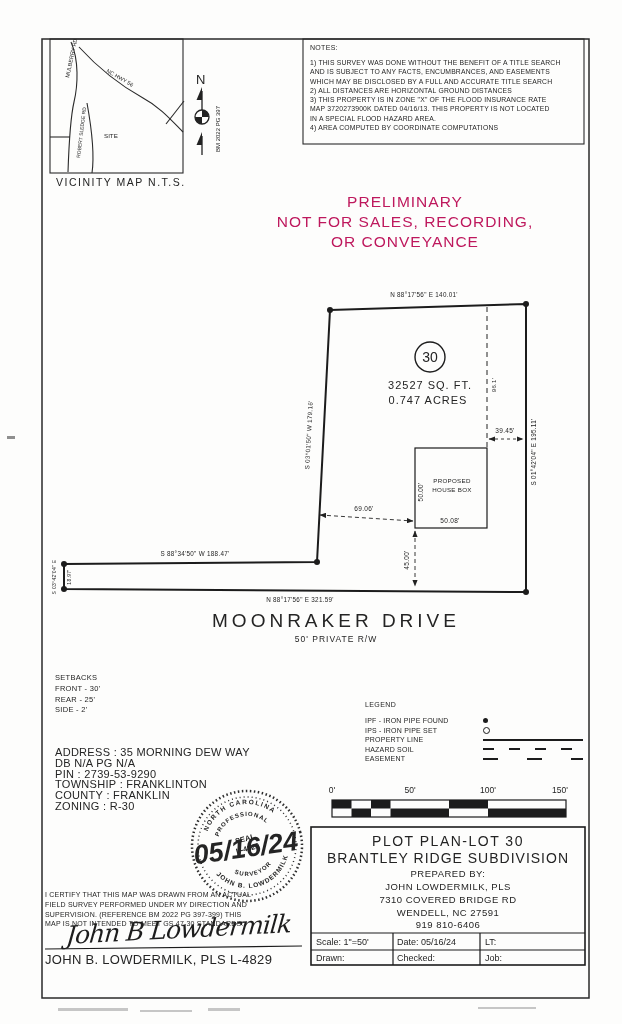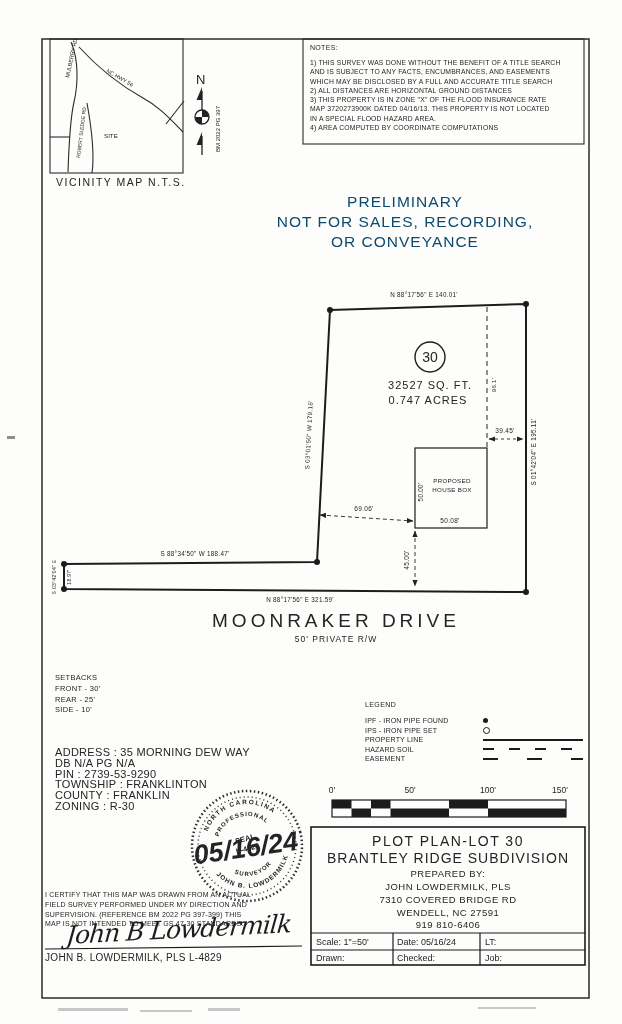--- a/index.html
+++ b/index.html
@@ -5,40 +5,40 @@
   html,body{margin:0;padding:0;background:#e9e9e9;}
   .page{position:relative;width:622px;height:1024px;background:#fdfdfc;overflow:hidden;
         font-family:"Liberation Sans",sans-serif;color:#242424;}
   .overlay{position:absolute;left:0;top:0;z-index:1;}
   .tb{position:absolute;z-index:2;}
   .pre{white-space:pre-line;}
   svg text{font-family:"Liberation Sans",sans-serif;fill:#242424;}
   .notes-title{left:310px;top:44px;font-size:7px;letter-spacing:.3px;}
   .notes-body{left:310px;top:58px;font-size:6.8px;line-height:9.3px;letter-spacing:.2px;width:268px;}
   .prelim{left:245px;top:192px;width:320px;text-align:center;font-size:15.5px;line-height:20px;
-          letter-spacing:1px;color:#0c4a6e;}
+          letter-spacing:1px;color:#be185d;}
   .setbacks{left:55px;top:673px;font-size:7.5px;line-height:10.8px;letter-spacing:.3px;}
   .address{left:55px;top:747px;font-size:11px;line-height:10.8px;letter-spacing:.3px;}
   .legend{left:365px;top:701px;width:218px;font-size:7px;}
   .legend .lg-title{margin-bottom:8px;letter-spacing:.4px;}
   .lg-row{display:flex;align-items:center;height:9.5px;}
   .lg-label{width:118px;letter-spacing:.2px;}
   .lg-sym{flex:1;display:flex;align-items:center;}
   .dot{width:5px;height:5px;border-radius:50%;display:inline-block;}
   .dot.filled{background:#1c1c1c;}
   .dot.open{border:1.2px solid #1c1c1c;}
   .line-solid{width:100%;height:2px;background:#1c1c1c;}
   .line-dash1{width:100%;height:1.6px;
     background:repeating-linear-gradient(90deg,#1c1c1c 0 11px,transparent 11px 26px);}
   .line-dash2{width:100%;height:1.6px;
     background:repeating-linear-gradient(90deg,#1c1c1c 0 15px,transparent 15px 44px);}
   .cert{left:45px;top:890px;width:272px;font-size:7px;line-height:9.8px;letter-spacing:.2px;}
   .signature{left:66px;top:915px;font-family:"DejaVu Serif",serif;font-style:italic;
              font-size:25px;letter-spacing:-1px;color:#1d1d1d;transform:rotate(-3deg) skewX(-8deg);}
-  .printed{left:45px;top:952px;font-size:10px;letter-spacing:.3px;}
+  .printed{left:45px;top:952px;font-size:13px;letter-spacing:.3px;}
   .smudge{position:absolute;background:#c6c6c6;z-index:0;}
   .edge-mark{position:absolute;left:7px;top:436px;width:8px;height:3px;background:#8f8f8f;z-index:0;}
 </style>
 </head>
 <body>
 
 <div class="page">
 
   <svg class="overlay" width="622" height="1024" viewBox="0 0 622 1024">
     <defs>
@@ -194,21 +194,21 @@
 IN A SPECIAL FLOOD HAZARD AREA.
 4) AREA COMPUTED BY COORDINATE COMPUTATIONS</div>
 
   <div class="tb prelim pre">PRELIMINARY
 NOT FOR SALES, RECORDING,
 OR CONVEYANCE</div>
 
   <div class="tb setbacks pre">SETBACKS
 FRONT - 30'
 REAR - 25'
-SIDE - 10'</div>
+SIDE - 2'</div>
   <div class="tb address pre">ADDRESS : 35 MORNING DEW WAY
 DB N/A PG N/A
 PIN : 2739-53-9290
 TOWNSHIP : FRANKLINTON
 COUNTY : FRANKLIN
 ZONING : R-30</div>
 
   <div class="tb legend">
     <div class="lg-title">LEGEND</div>
     <div class="lg-row">

